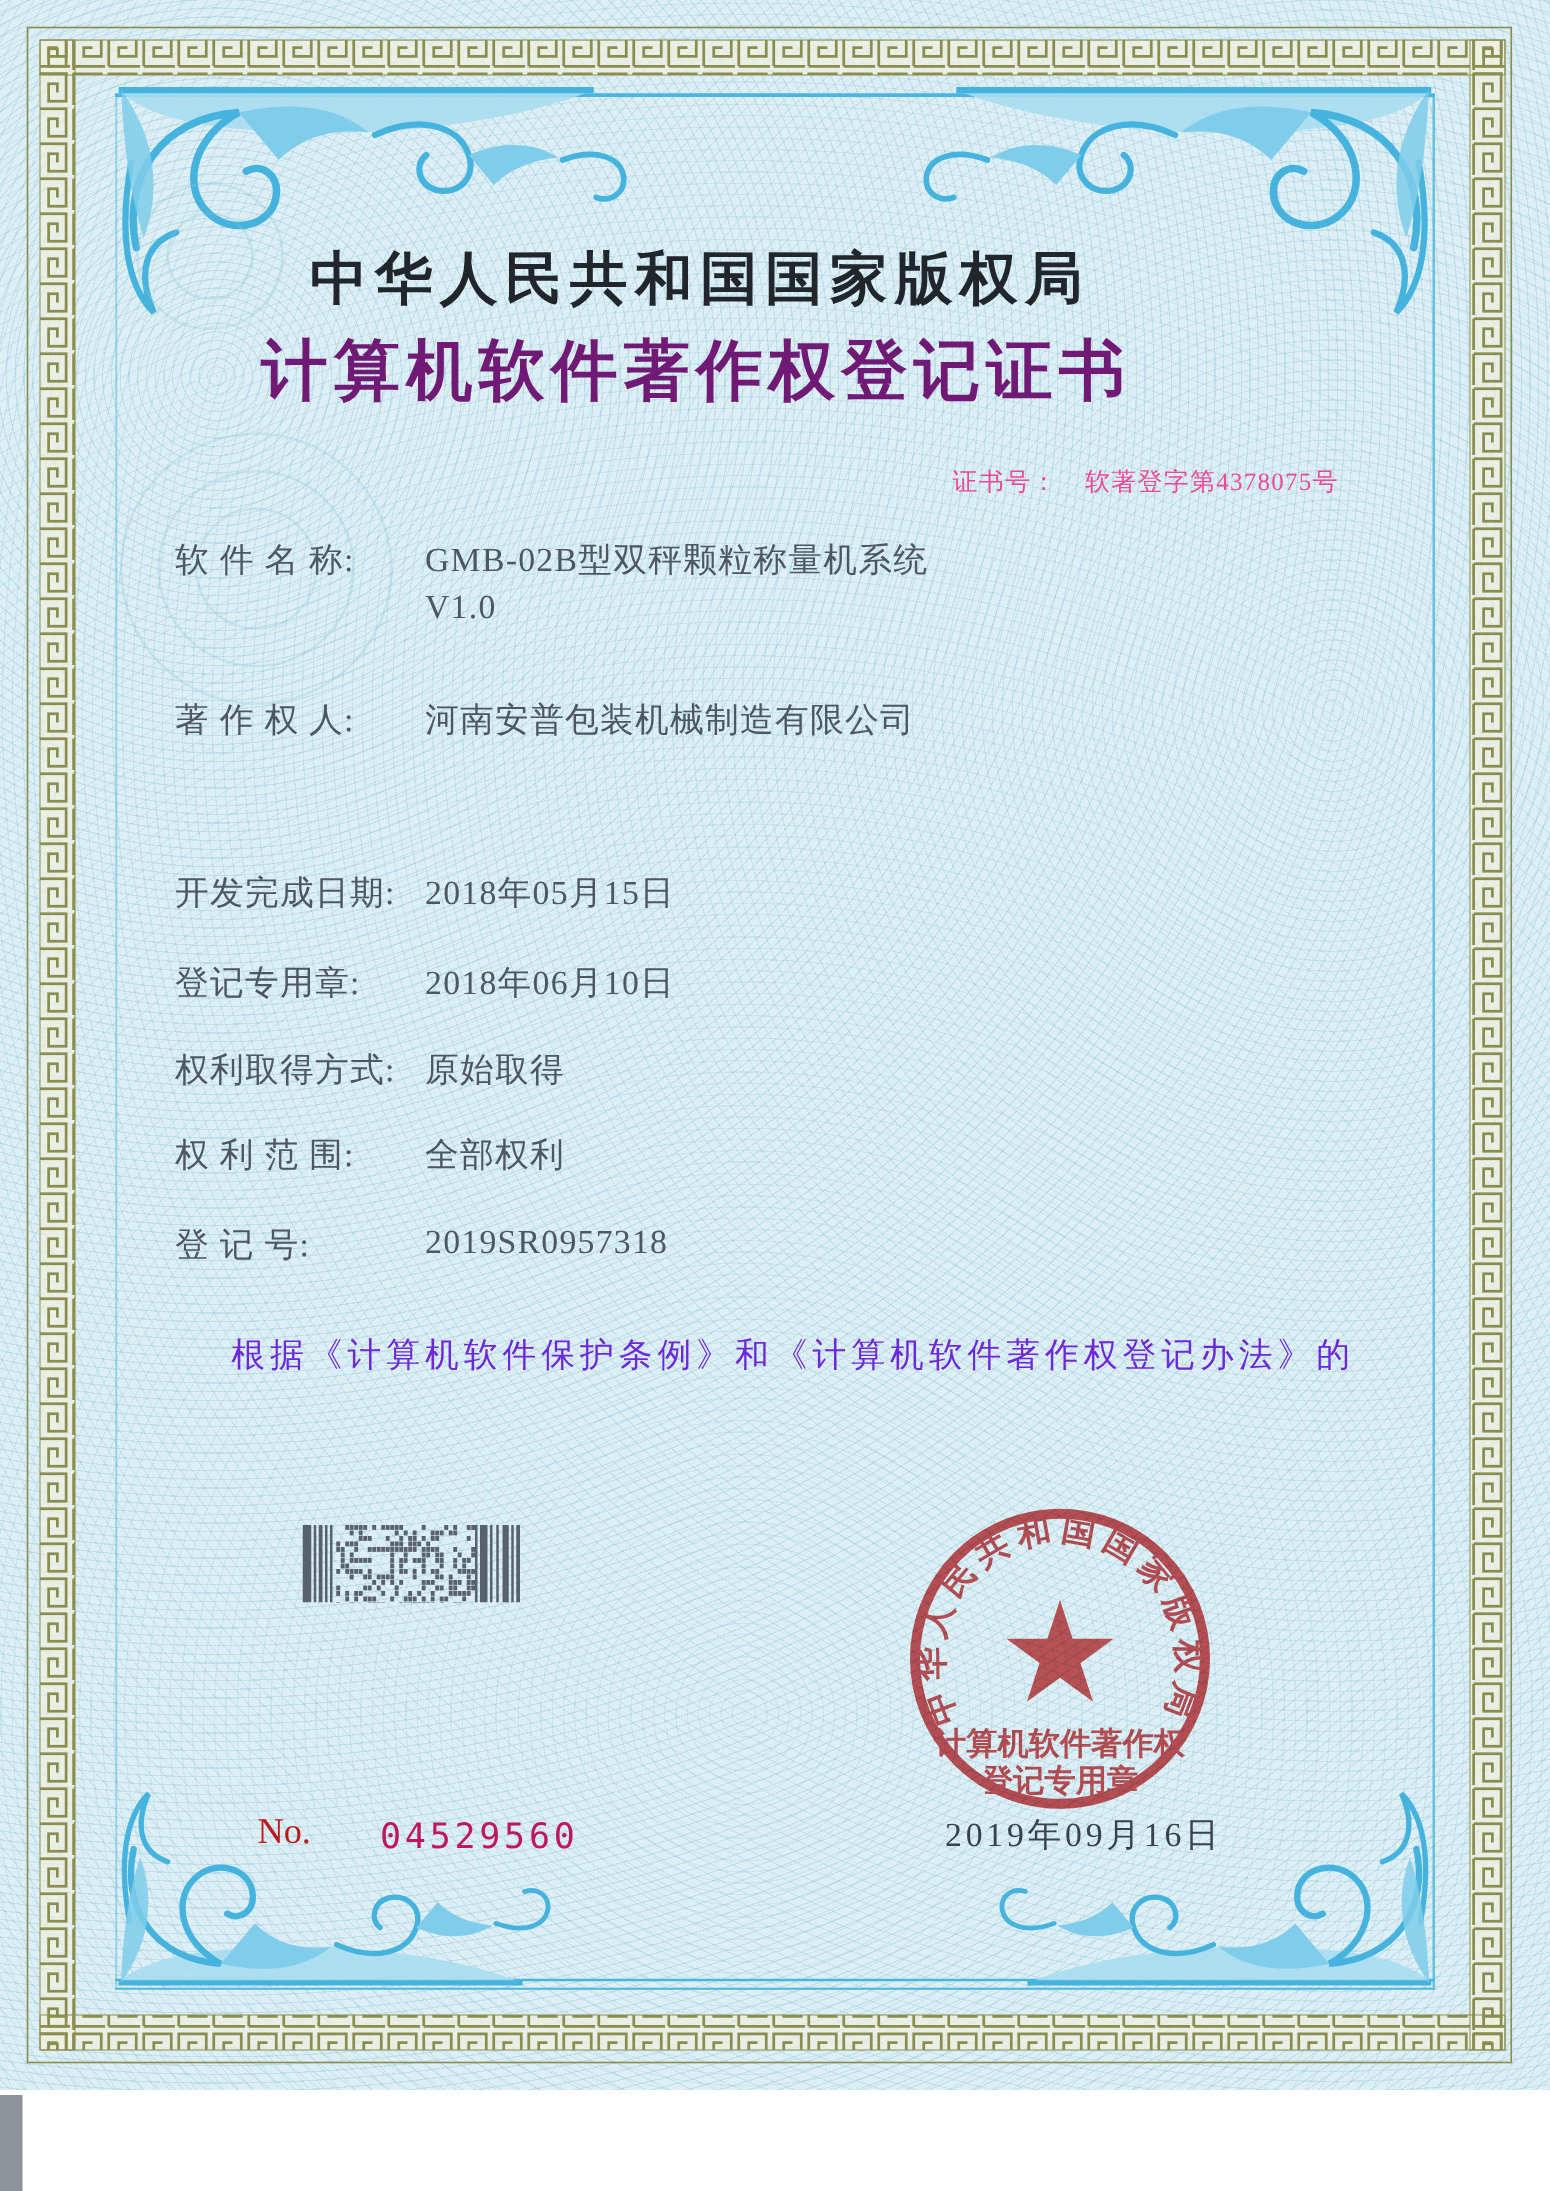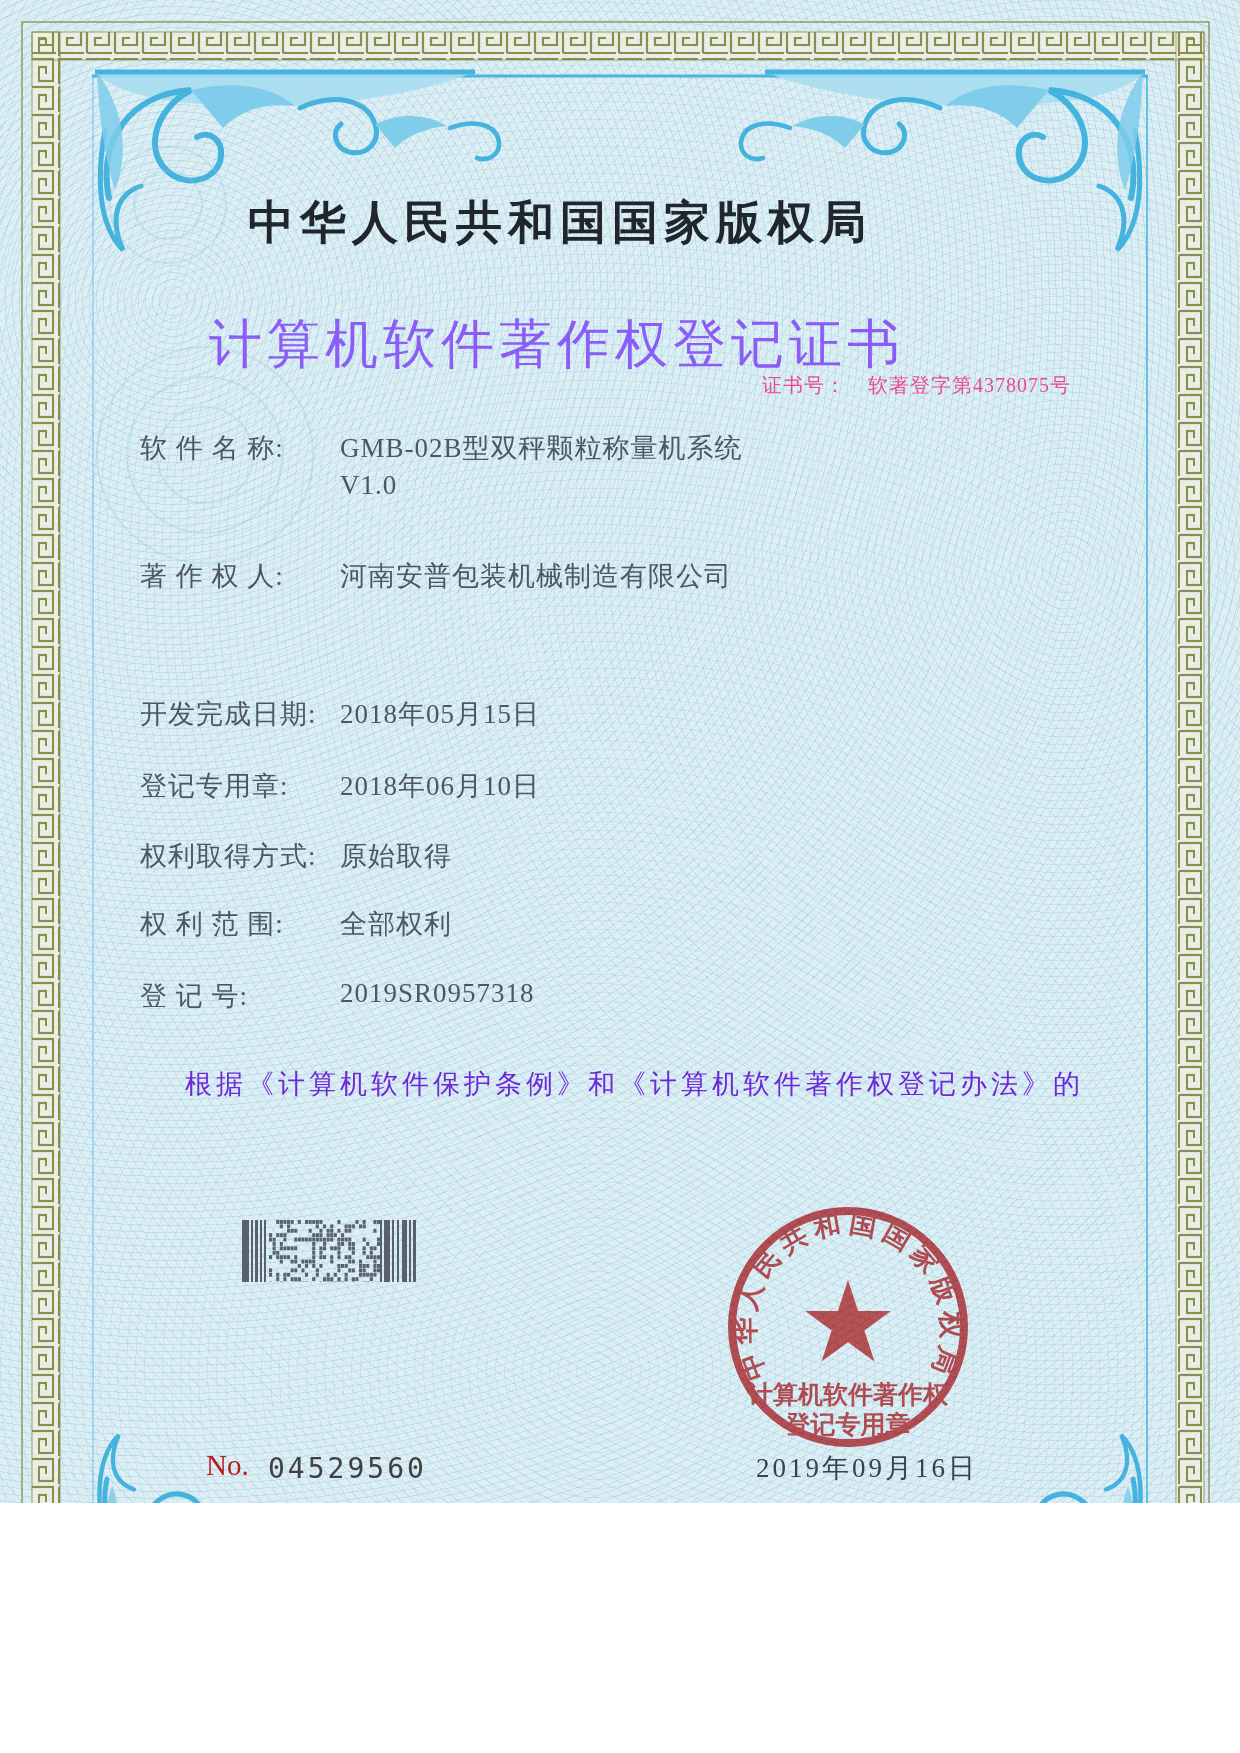--- a/index.html
+++ b/index.html
@@ -1,29 +1,29 @@
 <!DOCTYPE html>
 <html><head>
 <meta charset="utf-8">
 <style>
   html,body{margin:0;padding:0;background:#ffffff;}
-  .page{position:relative;width:1240px;height:1503px;background:#ffffff;overflow:hidden;
+  .page{position:relative;width:1240px;height:1753px;background:#ffffff;overflow:hidden;
         font-family:"Liberation Serif","DejaVu Serif",serif;}
   .paper{position:absolute;left:0;top:0;width:1240px;height:1672px;
     background-color:#ddeef4;
     background-image:
       repeating-radial-gradient(circle at 14% 18%, rgba(128,192,212,.30) 0 1px, rgba(0,0,0,0) 1px 7px),
       repeating-radial-gradient(circle at 86% 34%, rgba(128,192,212,.24) 0 1px, rgba(0,0,0,0) 1px 8px),
       repeating-radial-gradient(circle at 48% 82%, rgba(128,192,212,.20) 0 1px, rgba(0,0,0,0) 1px 9px);}
   .frame{position:absolute;left:0;top:0;}
   .abs{position:absolute;white-space:nowrap;}
   .agency{top:192px;left:560px;transform:translateX(-50%);font-size:46px;font-weight:700;
           letter-spacing:6px;color:#21262c;}
-  .title{top:261px;left:557px;transform:translateX(-50%);font-size:53px;font-weight:400;
-         letter-spacing:5px;color:#8b5cf6;margin-top:48px;}
+  .title{top:261px;left:557px;transform:translateX(-50%);font-size:53px;font-weight:700;
+         letter-spacing:5px;color:#701a75;}
   .certno{top:372px;left:762px;font-size:20px;color:#ec4899;letter-spacing:1px;}
   .certno .gap{display:inline-block;width:22px;}
   .field{font-size:27px;color:#4d5761;letter-spacing:1px;}
   .flabel{position:absolute;left:140px;}
   .fvalue{position:absolute;left:340px;text-align:right;}
   .stm{font-size:27px;color:#6d28d9;letter-spacing:4px;}
   .datebox{top:1450px;left:756px;font-size:27px;letter-spacing:3px;color:#39424b;z-index:3;}
   .serial-label{top:1449px;left:206px;font-size:29px;color:#b91c1c;z-index:3;}
   .serial-num{top:1452px;left:268px;font-size:28px;letter-spacing:3px;z-index:3;
               font-family:"DejaVu Sans Mono",monospace;}
@@ -348,21 +348,21 @@
         <rect x="134.99999999999991" y="17.6" width="3.1" height="3.9" fill="#59626c"></rect>
         <rect x="134.99999999999991" y="22" width="3.1" height="3.9" fill="#59626c"></rect>
         <rect x="134.99999999999991" y="35.199999999999996" width="3.1" height="3.9" fill="#59626c"></rect>
         <rect x="134.99999999999991" y="43.99999999999999" width="3.1" height="3.9" fill="#59626c"></rect>
         <rect x="134.99999999999991" y="48.39999999999999" width="3.1" height="3.9" fill="#59626c"></rect>
       </svg></div>
 
   <div class="abs datebox">2019年09月16日</div>
 
   <div class="abs serial-label">No.</div>
-  <div class="abs serial-num" id="serialNum" style="color: #404040;">04529560</div>
+  <div class="abs serial-num" id="serialNum" style="color: #be185d; margin-left: 36px;">04529560</div>
 
   <svg class="abs sealwrap" width="272" height="256">
     <defs>
       <path id="sealArc" d="M 54.6 171 A 94 94 0 1 1 217.4 171" fill="none"></path>
     </defs>
     <circle cx="136" cy="124" r="116" fill="none" stroke="#cb3a3e" stroke-width="8"></circle>
     <text font-size="27" font-weight="700" fill="#cb3a3e" letter-spacing="6" font-family="Liberation Serif, DejaVu Serif, serif">
       <textPath href="#sealArc" startOffset="50%" text-anchor="middle">中华人民共和国国家版权局</textPath>
     </text>
     <path transform="translate(136,122) scale(0.9)" fill="#cf4040" d="M0,-50 L11.2,-15.5 L47.6,-15.5 L18.2,6 L29.4,40.5 L0,19.1 L-29.4,40.5 L-18.2,6 L-47.6,-15.5 L-11.2,-15.5 Z"></path>

